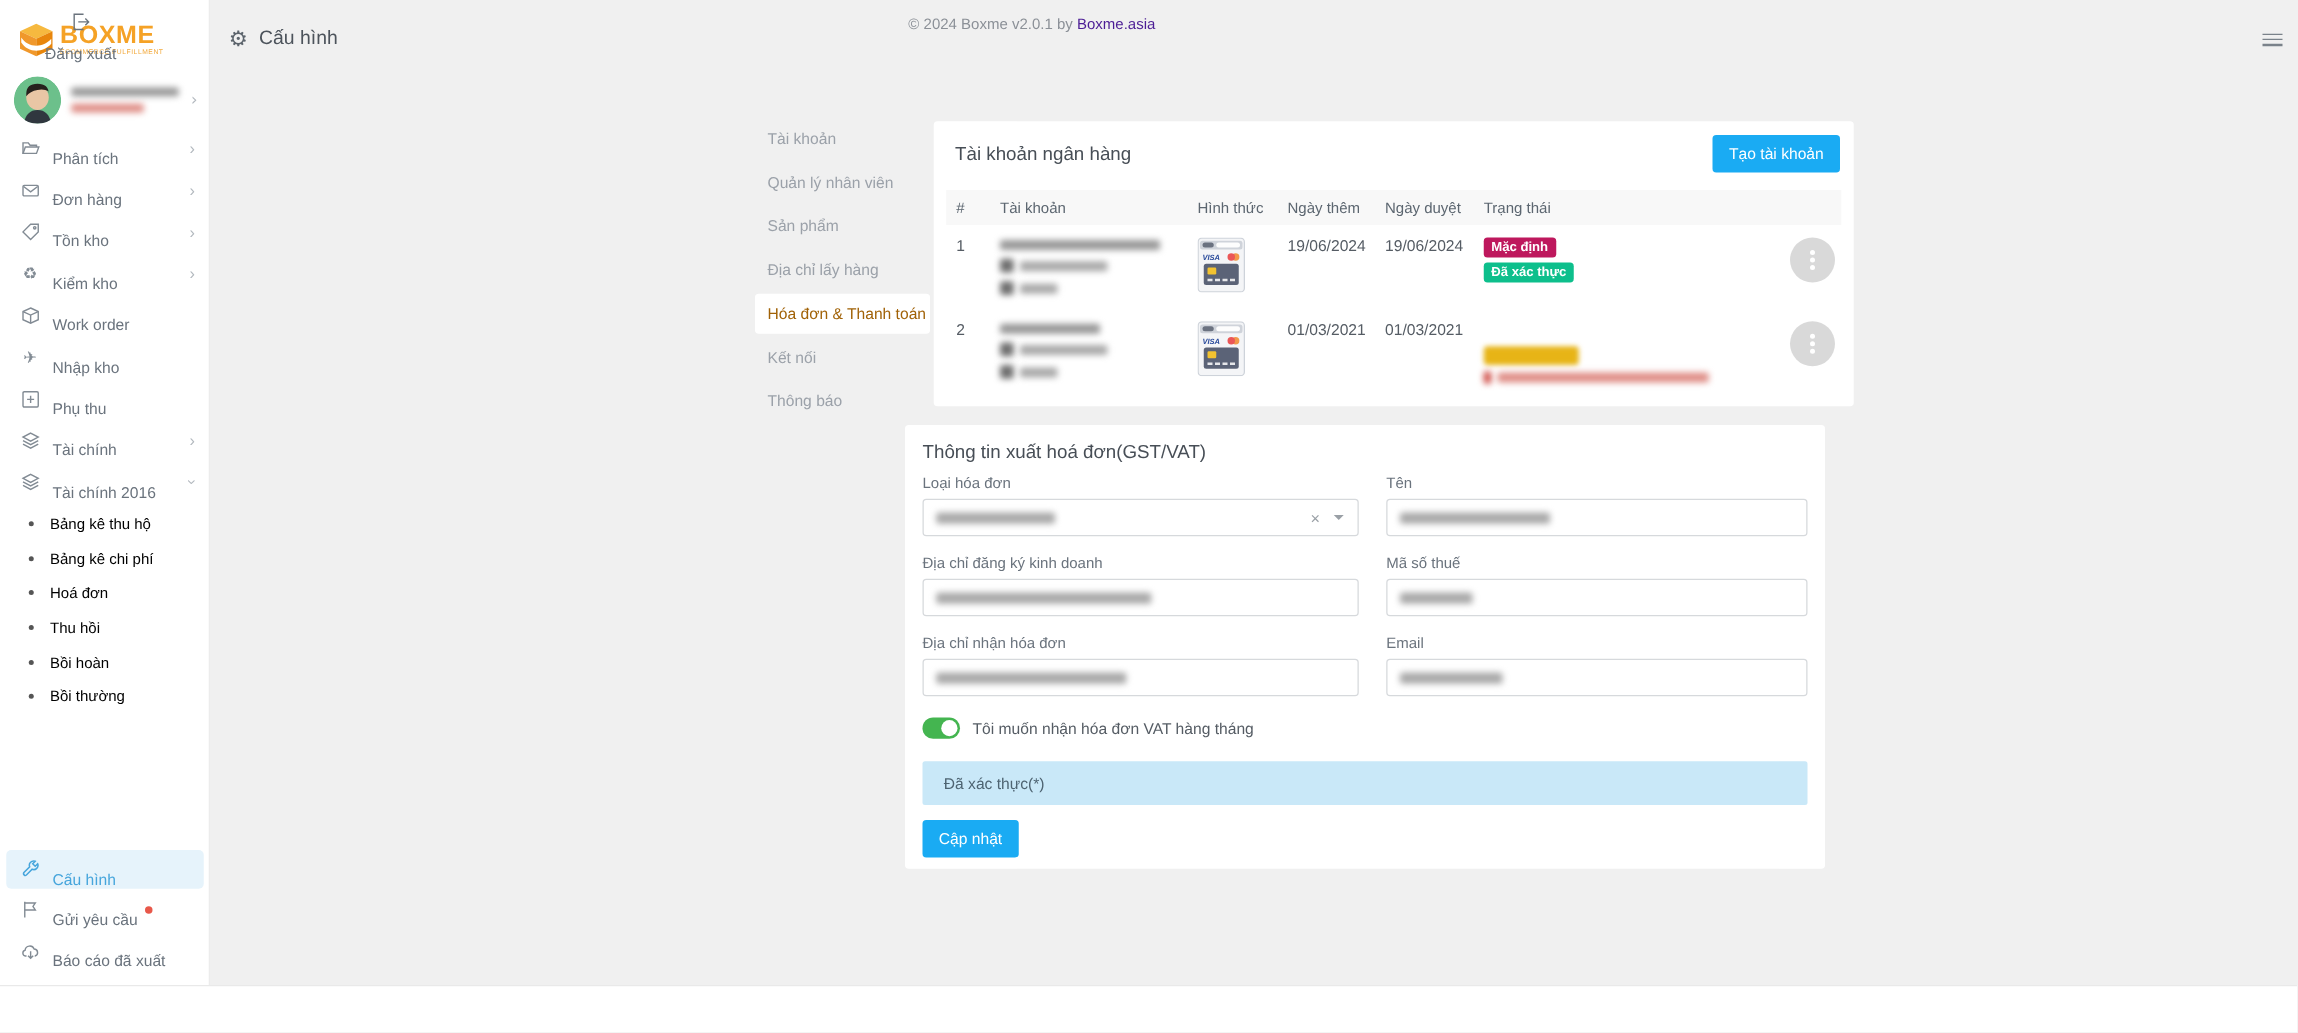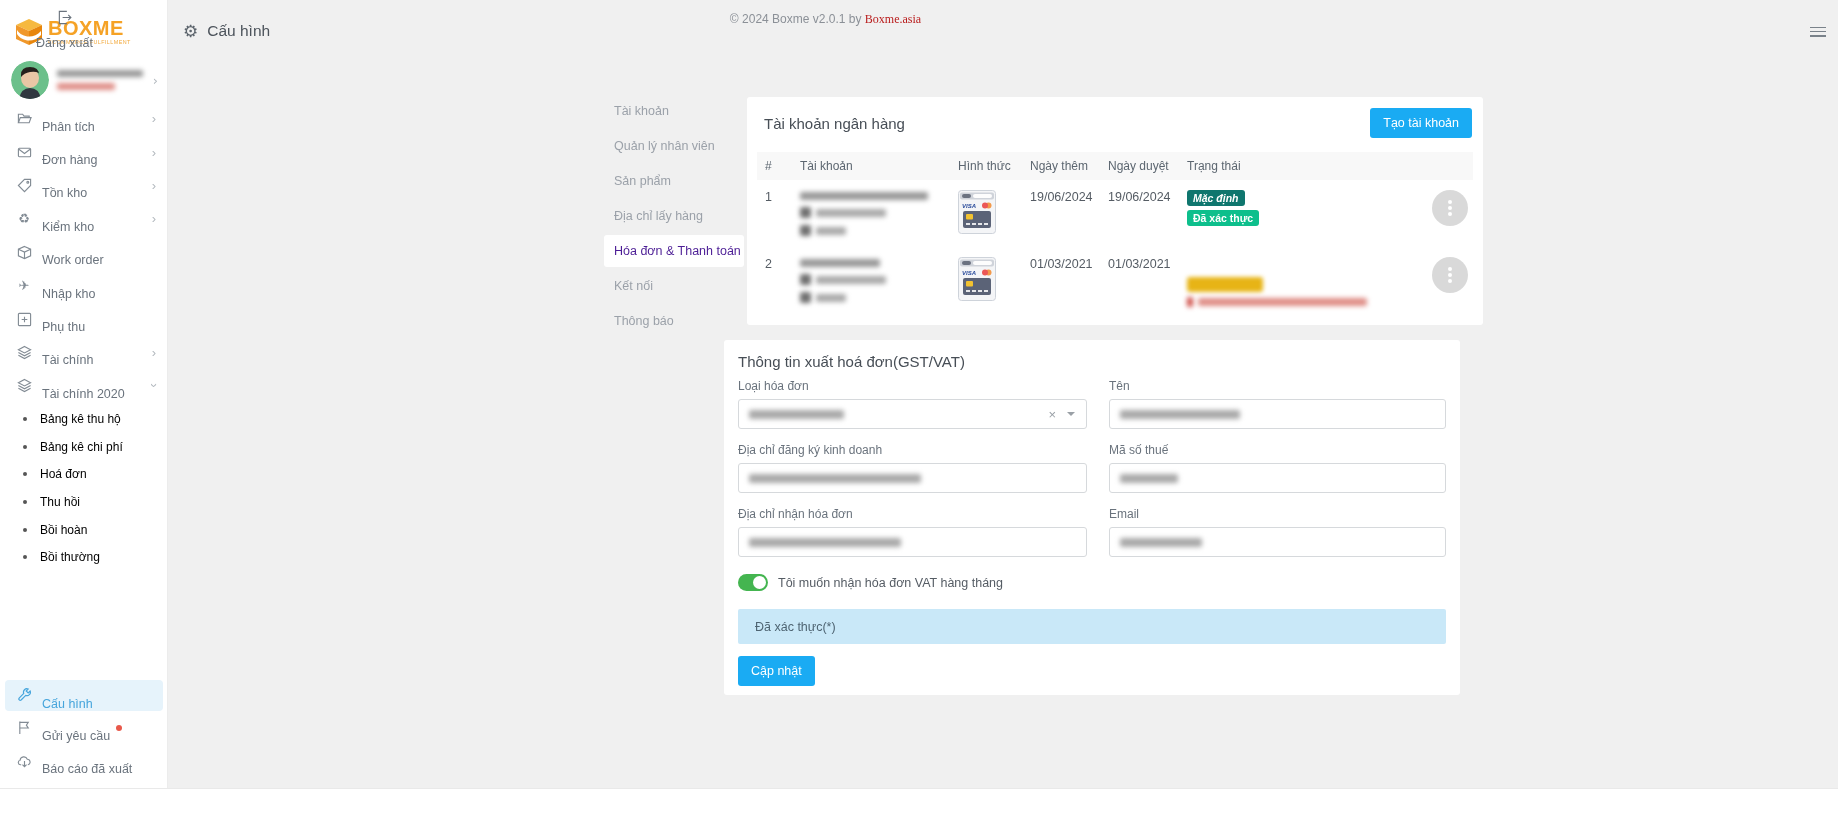--- a/index.html
+++ b/index.html
@@ -48,42 +48,42 @@
 
   .side-bottom{position:absolute;left:0;top:680px;width:168px;}
   .side-item.active{background:#e6f3fb;border-radius:4px;margin:0 5px;padding:0 7px 0 11px;color:#46a5dc;height:31px;}
   .side-item.active .si-icon{color:#46a5dc;}
   .red-dot{width:6px;height:6px;border-radius:50%;background:#e8584a;margin-left:6px;}
 
   
   .footer{left:0;top:788px;width:1838px;height:38px;background:#fff;border-top:1px solid #e9e9e9;box-sizing:border-box;}
   .logout{position:absolute;left:36px;top:10px;display:flex;align-items:center;gap:8px;color:#6a737d;font-size:12.5px;cursor:pointer;flex-direction:column;}
   .copyright{position:absolute;left:168px;top:12px;width:1315px;text-align:center;font-size:12px;color:#8b9097;}
-  .copy-link{color:#b91c1c;cursor:pointer;text-decoration:none;font-family:Liberation Serif, serif;}
+  .copy-link{color:#4c1d95;cursor:pointer;text-decoration:none;}
 
   
   .settings-nav{left:604px;top:95px;width:140px;}
   .snav-item{padding:9px 10px;font-size:12.5px;color:#9ba1a9;cursor:pointer;white-space:nowrap;border-radius:3px;margin-bottom:3px;}
-  .snav-item.active{background:#fff;color:#4c1d95;}
+  .snav-item.active{background:#fff;color:#a16207;}
 
   
   .card{background:#fff;border-radius:3px;box-sizing:border-box;}
   .card-bank{left:747px;top:97px;width:736px;height:228px;}
   .card-head{display:flex;justify-content:space-between;align-items:center;padding:11px 11px 10px 17px;}
   .card-title{font-size:15px;font-weight:500;color:#474e56;text-align:center;}
   .btn{background:#1aabf3;color:#fff;font-size:12.5px;border:none;border-radius:3px;padding:8px 13px;cursor:pointer;font-family:inherit;}
 
   .table{margin:4px 10px 0 10px;width:716px;}
   .t-grid{display:grid;grid-template-columns:35px 158px 72px 78px 79px 180px 1fr;align-items:start;}
   .t-head{background:#f8f8f8;height:28px;align-items:center;font-size:12px;color:#5c6670;font-weight:500;padding-left:8px;box-sizing:border-box;}
   .t-row{padding:10px 0 10px 8px;box-sizing:border-box;font-size:12.5px;color:#555c64;}
   .cell-acc{display:flex;flex-direction:column;gap:7px;padding-top:2px;}
   .acc-line{display:flex;align-items:center;gap:5px;}
   .badge{display:inline-block;color:#fff;font-size:10.5px;font-weight:700;padding:2px 6px;border-radius:3px;}
-  .badge-purple{background:#0f766e;font-style:italic;}
+  .badge-purple{background:#be185d;}
   .badge-green{background:#0dbf8c;}
   .dots-btn{width:36px;height:36px;border-radius:50%;background:#d9d9d9;justify-self:end;margin-right:5px;cursor:pointer;position:relative;flex:none;}
   .dots-btn i{position:absolute;left:16px;width:4px;height:4px;border-radius:50%;background:#fff;}
   .dots-btn i:nth-child(1){top:10px}.dots-btn i:nth-child(2){top:16px}.dots-btn i:nth-child(3){top:22px}
 
   .card-invoice{left:724px;top:340px;width:736px;height:355px;padding:13px 14px;}
   .inv-title{font-size:15px;font-weight:500;color:#474e56;margin-bottom:9px;}
   .form-row{display:flex;gap:22px;margin-bottom:14px;}
   .f-col-l{width:349px;flex:none;}
   .f-col-r{flex:1;}
@@ -222,21 +222,21 @@
     <span class="si-chev">›</span>
   </div>
   <div class="side-item">
     <span class="si-icon">
         <svg width="15" height="15" viewBox="0 0 16 16" fill="none" stroke="currentColor" stroke-width="1.2">
           <path d="M8 1.5 L14.5 5 L8 8.5 L1.5 5 Z"></path>
           <path d="M1.5 8 L8 11.5 L14.5 8"></path>
           <path d="M1.5 11 L8 14.5 L14.5 11"></path>
         </svg>
       </span>
-    <span class="si-label">Tài chính 2020</span>
+    <span class="si-label">Tài chính 2016</span>
     <span class="si-chev chev-down">›</span>
   </div>
 </div>
 
 <div class="submenu">
   <div class="sub-item">
       <span class="bullet"></span>
       <span class="sub-label">Bảng kê thu hộ</span>
     </div>
   <div class="sub-item">

